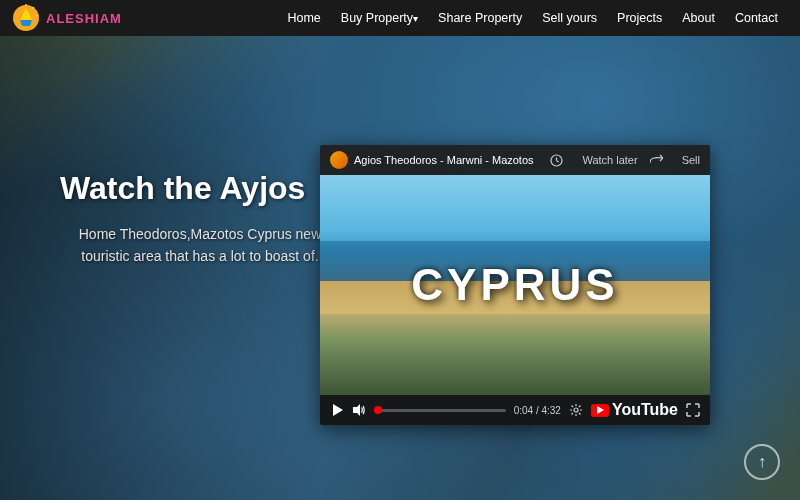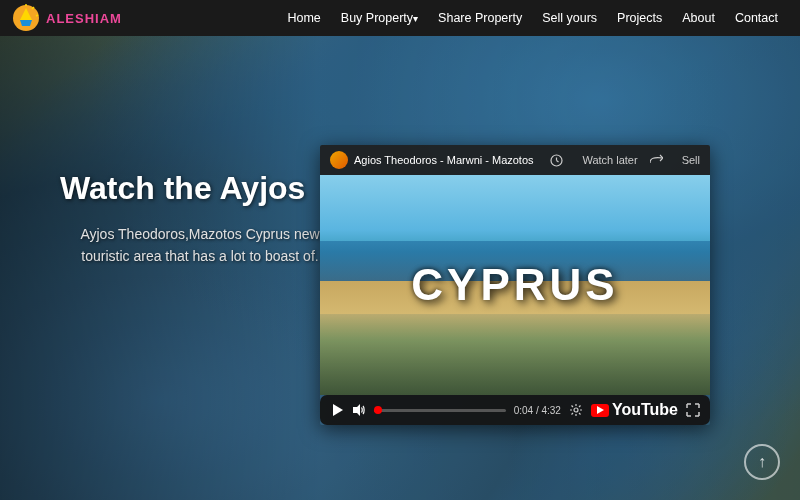--- a/index.html
+++ b/index.html
@@ -137,21 +137,21 @@
       position: absolute; top: 50%; left: 50%; transform: translate(-50%, -50%);
       color: #fff; font-size: 44px; font-weight: 900;
       text-shadow: 3px 3px 8px rgba(0,0,0,0.8), -1px -1px 4px rgba(0,0,0,0.5);
       letter-spacing: 4px; font-family: 'Arial Black', Arial, sans-serif;
       white-space: nowrap;
     }
 
     
     .video-controls {
       background: rgba(20,20,20,0.95); padding: 6px 10px;
-      display: flex; align-items: center; gap: 8px; border-radius: 7px;
+      display: flex; align-items: center; gap: 8px;
     }
     .ctrl-btn {
       color: #fff; font-size: 14px; cursor: pointer; display: flex; align-items: center;
     }
     .progress-bar {
       flex: 1; height: 3px; background: #555; border-radius: 2px; position: relative;
     }
     .progress-fill {
       width: 3%; height: 100%; background: #f00; border-radius: 2px;
     }
@@ -215,21 +215,21 @@
     <a class="nav-link">Contact</a>
   </div>
 </nav>
 
 <div class="hero">
   <div class="hero-photo"></div>
   <div class="hero-overlay"></div>
 
   <div class="hero-content">
     <h1 class="hero-title">Watch the Ayjos</h1>
-    <p class="hero-desc">Ayjos Theodoros,Mazotos Cyprus new touristic area that has a lot to boast of.</p>
+    <p class="hero-desc">Home Theodoros,Mazotos Cyprus new touristic area that has a lot to boast of.</p>
   </div>
 
   <div class="video-container">
 
     <div class="video-header">
       <div class="video-header-left">
         <div class="video-avatar"></div>
         <span class="video-channel-name">Agios Theodoros - Marwni - Mazotos</span>
       </div>
       <div class="video-header-right">

